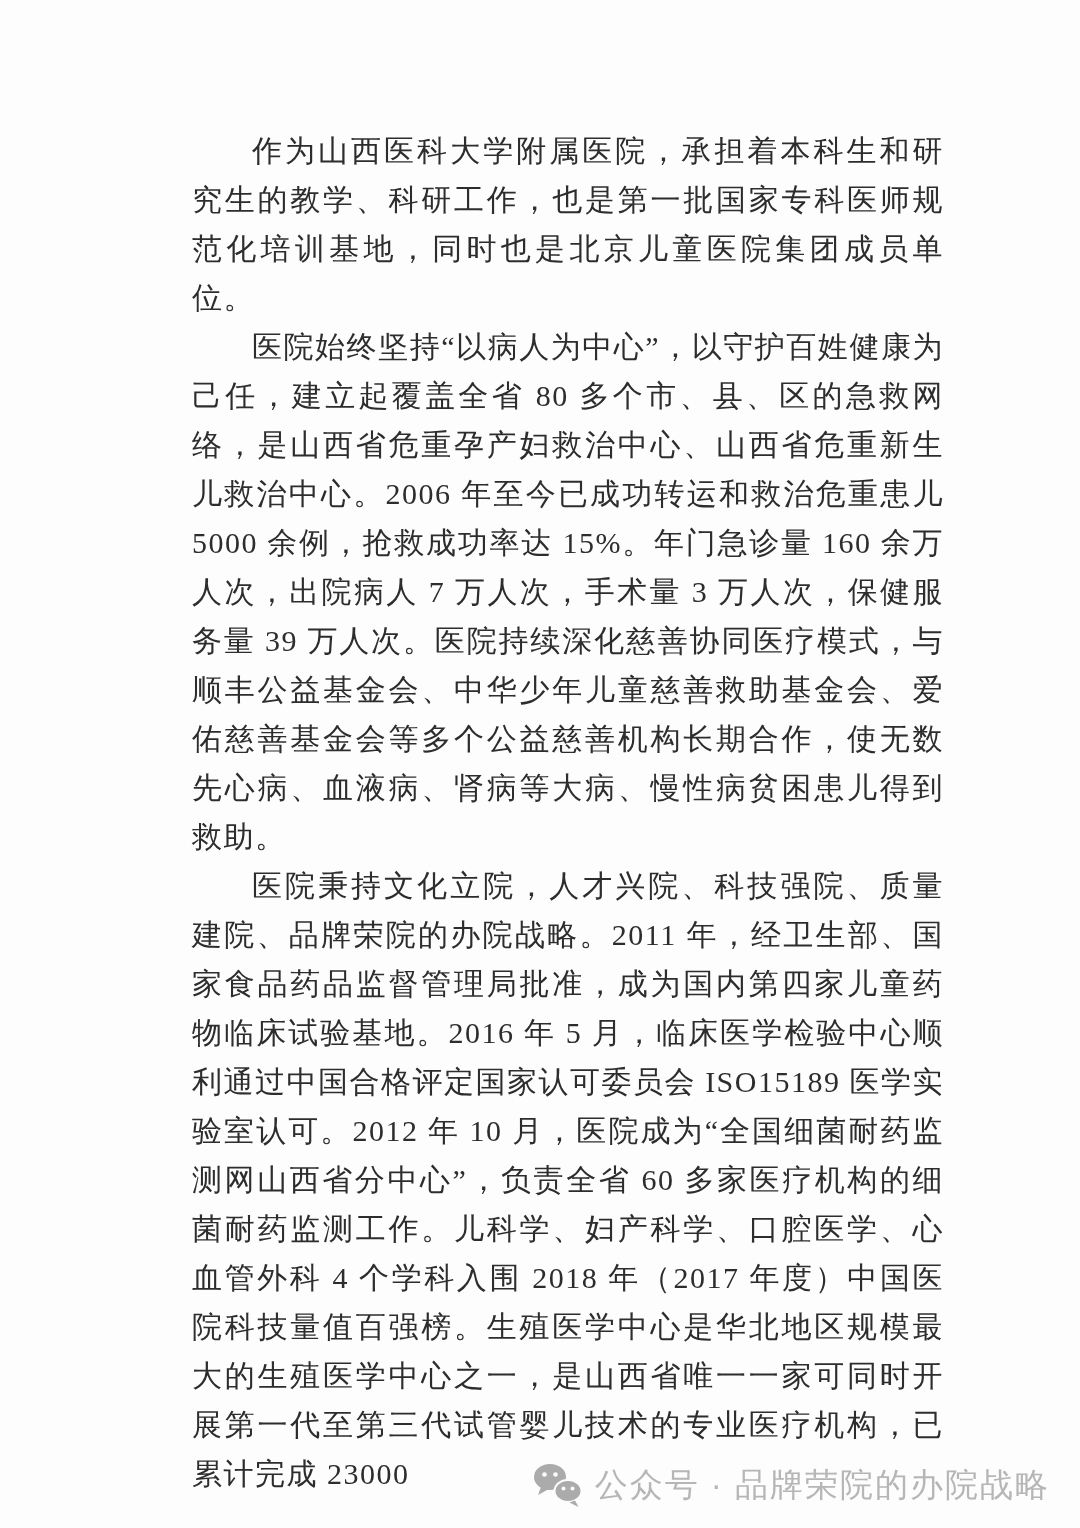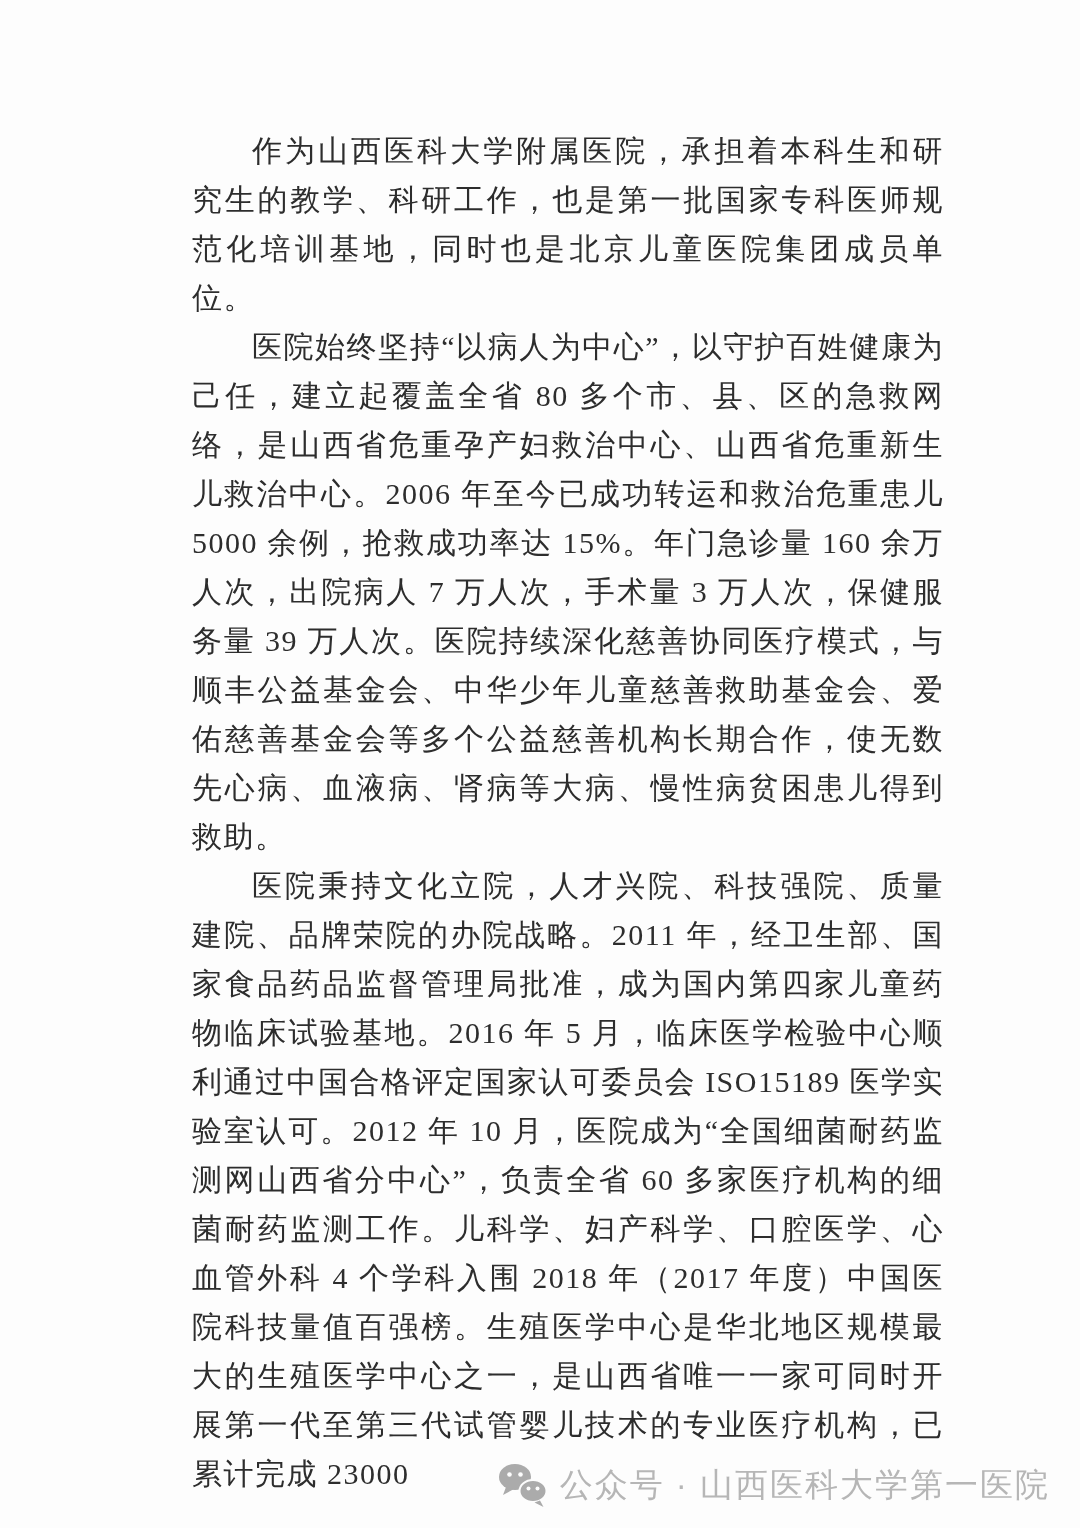--- a/index.html
+++ b/index.html
@@ -66,14 +66,14 @@
       <polygon points="8,25 5,33 16,27" fill="#ababab"></polygon>
       <circle cx="11.5" cy="12.5" r="2.3" fill="#fdfdfd"></circle>
       <circle cx="22.5" cy="12.5" r="2.3" fill="#fdfdfd"></circle>
 
       <ellipse cx="35" cy="29" rx="13.5" ry="11" fill="#ababab" stroke="#fdfdfd" stroke-width="2"></ellipse>
       <polygon points="42,38.5 45.5,45 36.5,40.5" fill="#ababab"></polygon>
       <circle cx="30.5" cy="26.5" r="2" fill="#fdfdfd"></circle>
       <circle cx="39.5" cy="26.5" r="2" fill="#fdfdfd"></circle>
     </svg>
   </span>
-  <span class="label">公众号 · 山西医科大学第一医院</span>
+  <span class="label">公众号 · 品牌荣院的办院战略</span>
 </div>
 
 </body></html>

